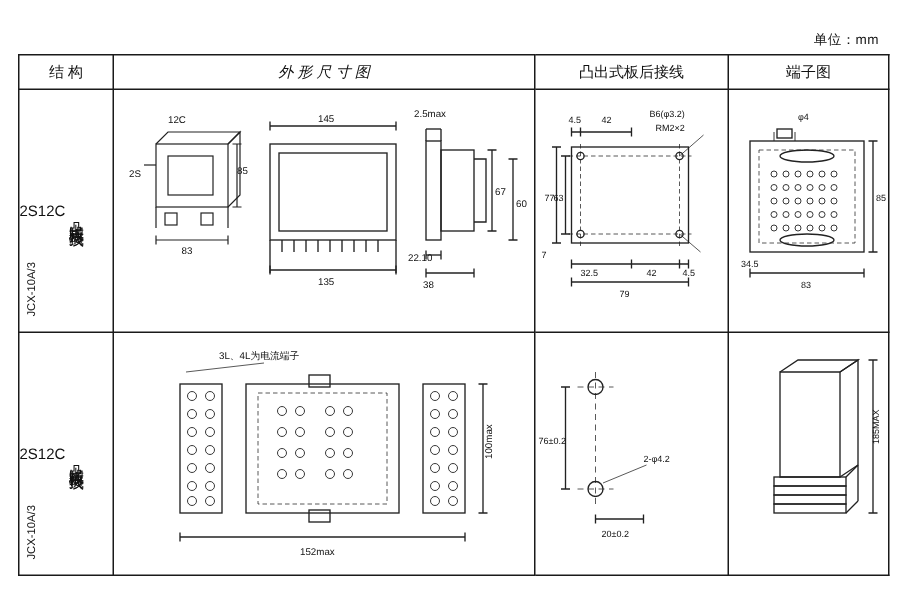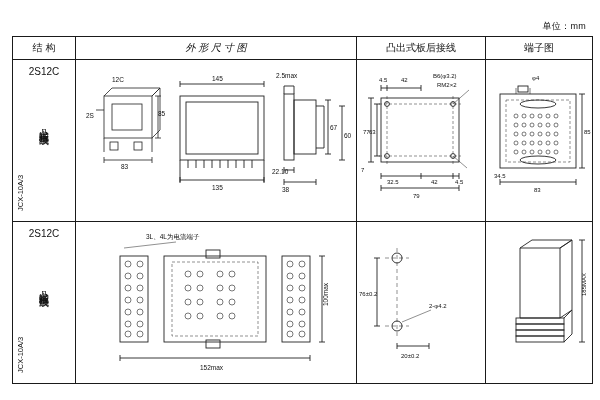--- a/index.html
+++ b/index.html
@@ -34,21 +34,21 @@
   .col-outline{width:280px;font-style:italic;}
   .col-mount{width:128px;}
   .col-term{width:106px;font-family:Liberation Mono, monospace;}
 
   .rowcell{position:relative;height:160px;}
 
   
   .structcell{position:relative;}
   .struct-inner{
     position:relative;height:100%;
-    display:flex;flex-direction:column;align-items:center;justify-content:flex-start;
+    display:flex;align-items:center;justify-content:flex-start;
     padding-top:6px;box-sizing:border-box;
   }
   .model{font-size:10px;margin-bottom:4px;}
   .vert{
     writing-mode:vertical-rl;
     text-orientation:upright;
     font-size:10px;
     line-height:13px;
     letter-spacing:1px;
     height:86px;

